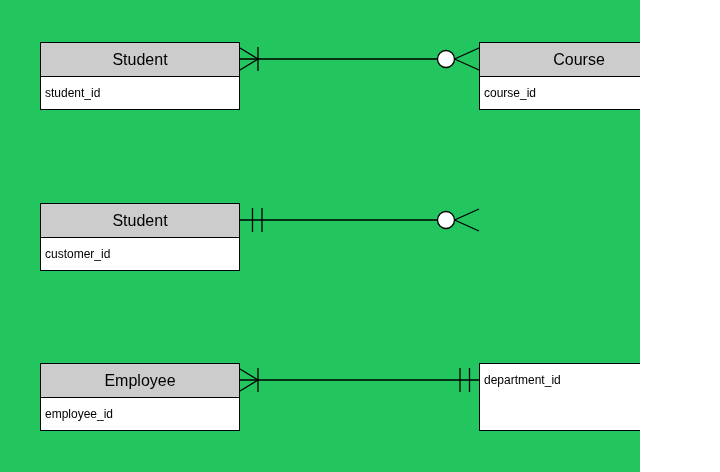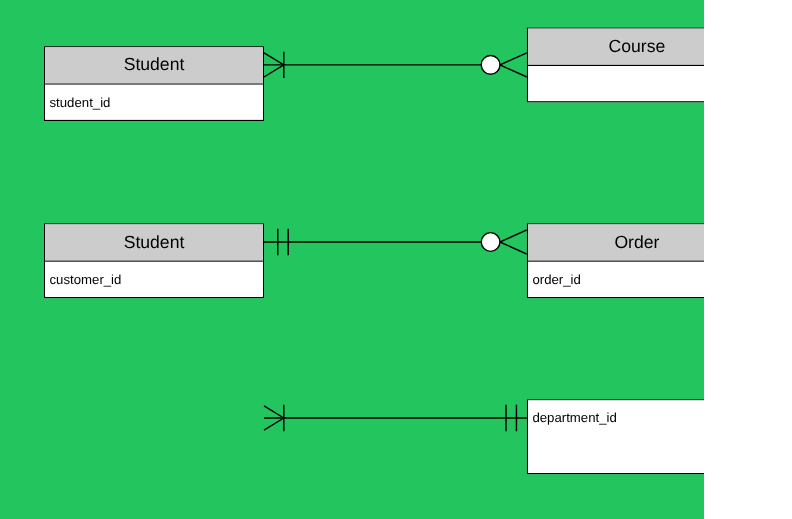--- a/index.html
+++ b/index.html
@@ -61,44 +61,47 @@
 
   <div class="entity" style="left: 40px; top: 42px; border-color: rgb(0, 0, 0); background: rgb(255, 255, 255);">
     <div class="hdr" style="background: rgb(204, 204, 204);">
       <span>Student</span>
     </div>
     <div class="fld">
       <span>student_id</span>
     </div>
   </div>
 
-  <div class="entity" style="left: 479px; top: 25px; border-color: rgb(0, 0, 0); background: rgb(255, 255, 255);">
+  <div class="entity" style="left: 479px; top: 42px; border-color: rgb(0, 0, 0); background: rgb(255, 255, 255);">
     <div class="hdr" style="background: rgb(204, 204, 204);">
       <span>Course</span>
+    </div>
+    <div class="fld">
+      <span>course_id</span>
     </div>
   </div>
 
   <div class="entity" style="left: 40px; top: 203px; border-color: rgb(0, 0, 0); background: rgb(255, 255, 255);">
     <div class="hdr" style="background: rgb(204, 204, 204);">
       <span>Student</span>
     </div>
     <div class="fld">
       <span>customer_id</span>
     </div>
   </div>
 
-  <div class="entity" style="left: 479px; top: 203px; border-color: rgb(0, 0, 0); background: rgb(255, 255, 255);">
+
+  <div class="entity" style="left: 40px; top: 363px; border-color: rgb(0, 0, 0); background: rgb(255, 255, 255);">
     <div class="hdr" style="background: rgb(204, 204, 204);">
-      <span>Order</span>
+      <span>Employee</span>
     </div>
     <div class="fld">
-      <span>order_id</span>
+      <span>employee_id</span>
     </div>
   </div>
-
 
   <div class="entity" style="left: 479px; top: 363px; border-color: rgb(0, 0, 0); background: rgb(255, 255, 255);">
     <div class="fld">
       <span>department_id</span>
     </div>
   </div>
 
 </div>
 
 </body></html>

